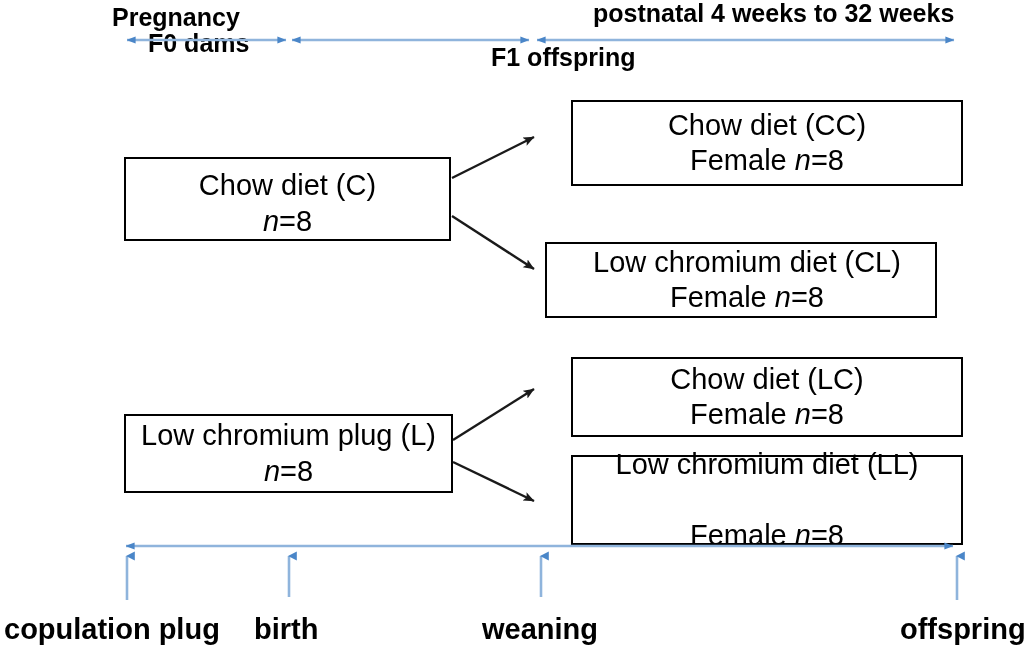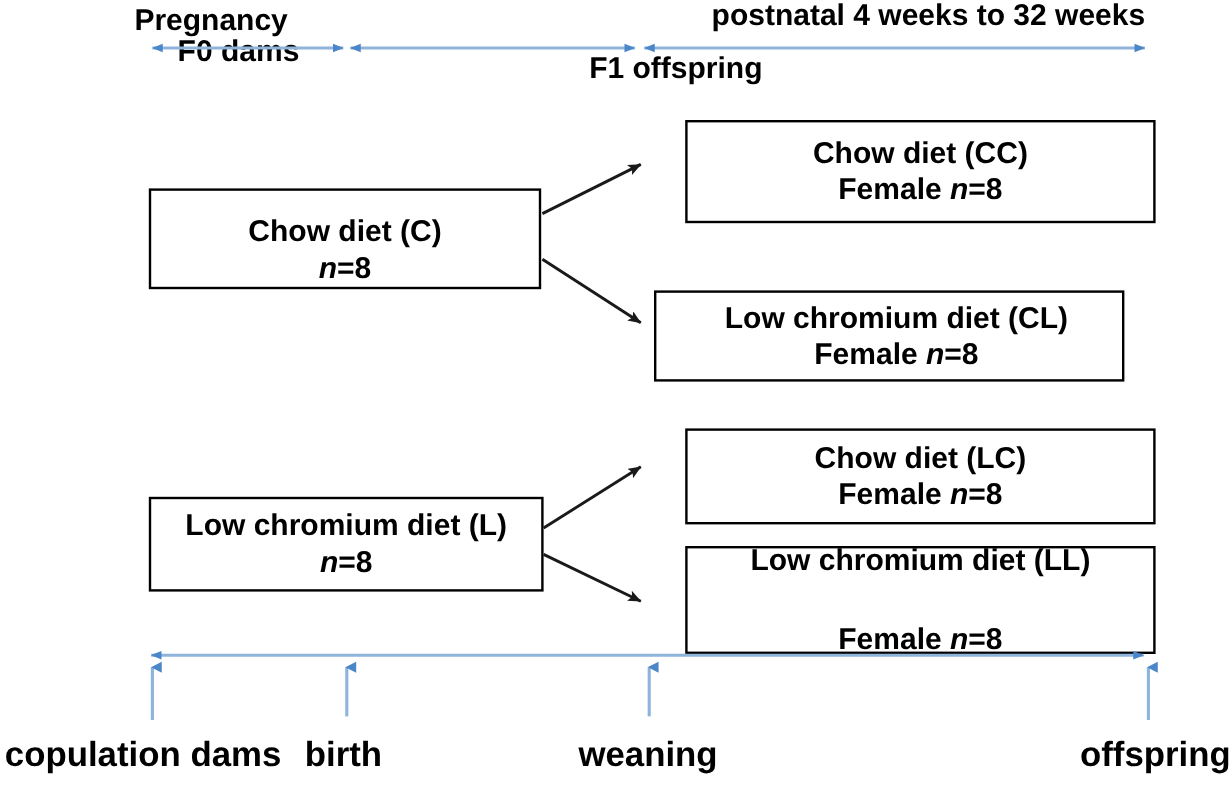--- a/index.html
+++ b/index.html
@@ -35,23 +35,23 @@
     background: #ffffff;
     box-sizing: border-box;
     display: flex;
     flex-direction: column;
     align-items: center;
     justify-content: center;
     text-align: center;
   }
   .box .line1,
   .box .line2 {
-    font-weight: bold;
+    font-weight: normal;
     color: #000000;
-    font-size: 25px;
+    font-size: 29px;
     line-height: 1.22;
     white-space: nowrap;
   }
   .box .line2 .ital { font-style: italic; }
 
   
   svg.overlay {
     position: absolute;
     left: 0;
     top: 0;
@@ -75,21 +75,21 @@
   <div class="lbl gen-label" style="left:491px; top:44px;">F1 offspring</div>
 
   <div class="box" style="left:124px; top:157px; width:327px; height:84px;justify-content:flex-end;">
     <div class="line1">Chow diet (C)</div>
     <div class="line2">
       <span class="ital">n</span><span>=8</span>
     </div>
   </div>
 
   <div class="box" style="left:124px; top:414px; width:329px; height:79px;">
-    <div class="line1">Low chromium  diet (L)</div>
+    <div class="line1">Low chromium  plug (L)</div>
     <div class="line2">
       <span class="ital">n</span><span>=8</span>
     </div>
   </div>
 
   <div class="box" style="left:571px; top:100px; width:392px; height:86px;">
     <div class="line1">Chow diet (CC)</div>
     <div class="line2">
       <span>Female </span><span class="ital">n</span><span>=8</span>
     </div>
@@ -109,21 +109,21 @@
     </div>
   </div>
 
   <div class="box" style="left:571px; top:455px; width:392px; height:90px;gap:36px;">
     <div class="line1">Low chromium  diet (LL)</div>
     <div class="line2">
       <span>Female </span><span class="ital">n</span><span>=8</span>
     </div>
   </div>
 
-  <div class="lbl event-label" style="left:4px; top:614px;">copulation dams</div>
+  <div class="lbl event-label" style="left:4px; top:614px;">copulation plug</div>
 
   <div class="lbl event-label" style="left:254px; top:614px;">birth</div>
 
   <div class="lbl event-label" style="left:482px; top:614px;">weaning</div>
 
   <div class="lbl event-label" style="left:900px; top:614px;">offspring</div>
 
   <svg class="overlay" viewBox="0 0 1024 657">
     <defs>
       <marker id="blueRight" markerWidth="10" markerHeight="10" refX="8.6" refY="4" orient="auto" markerUnits="userSpaceOnUse">

